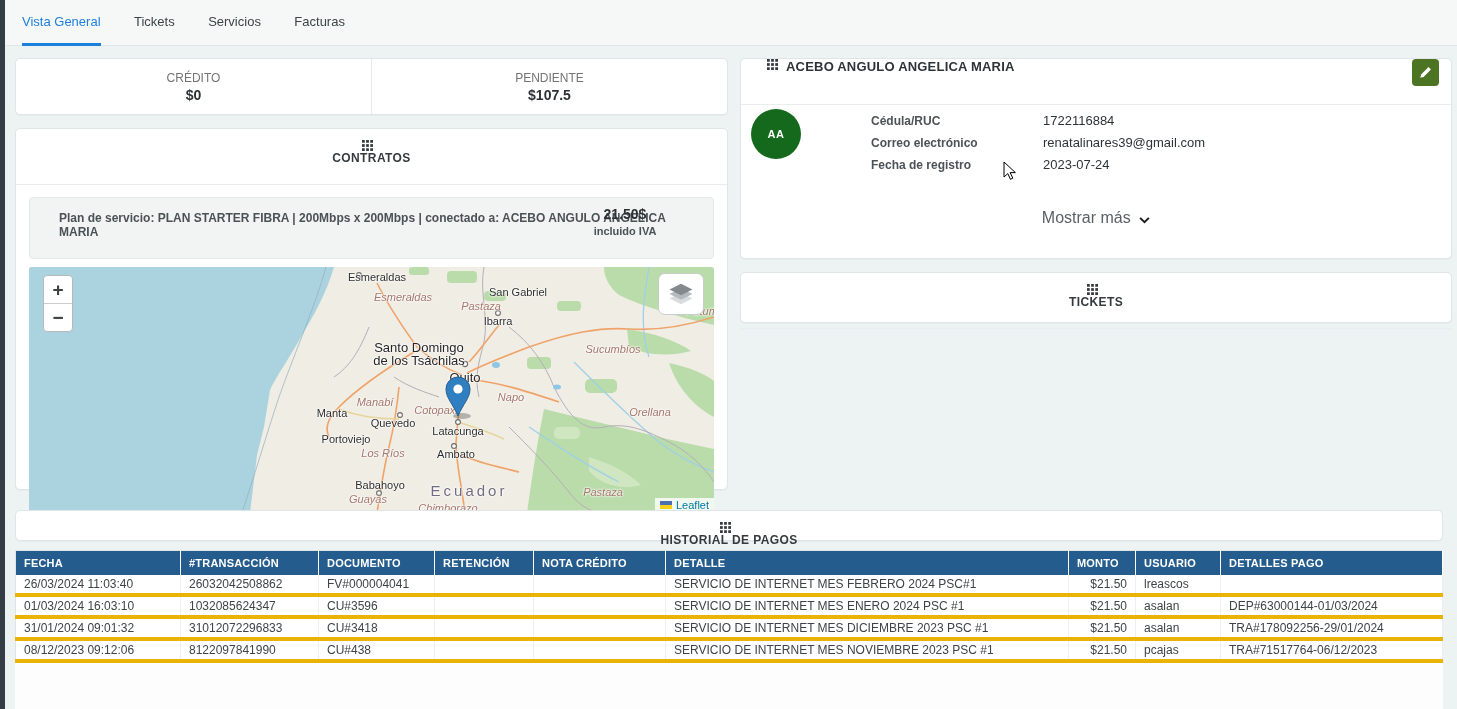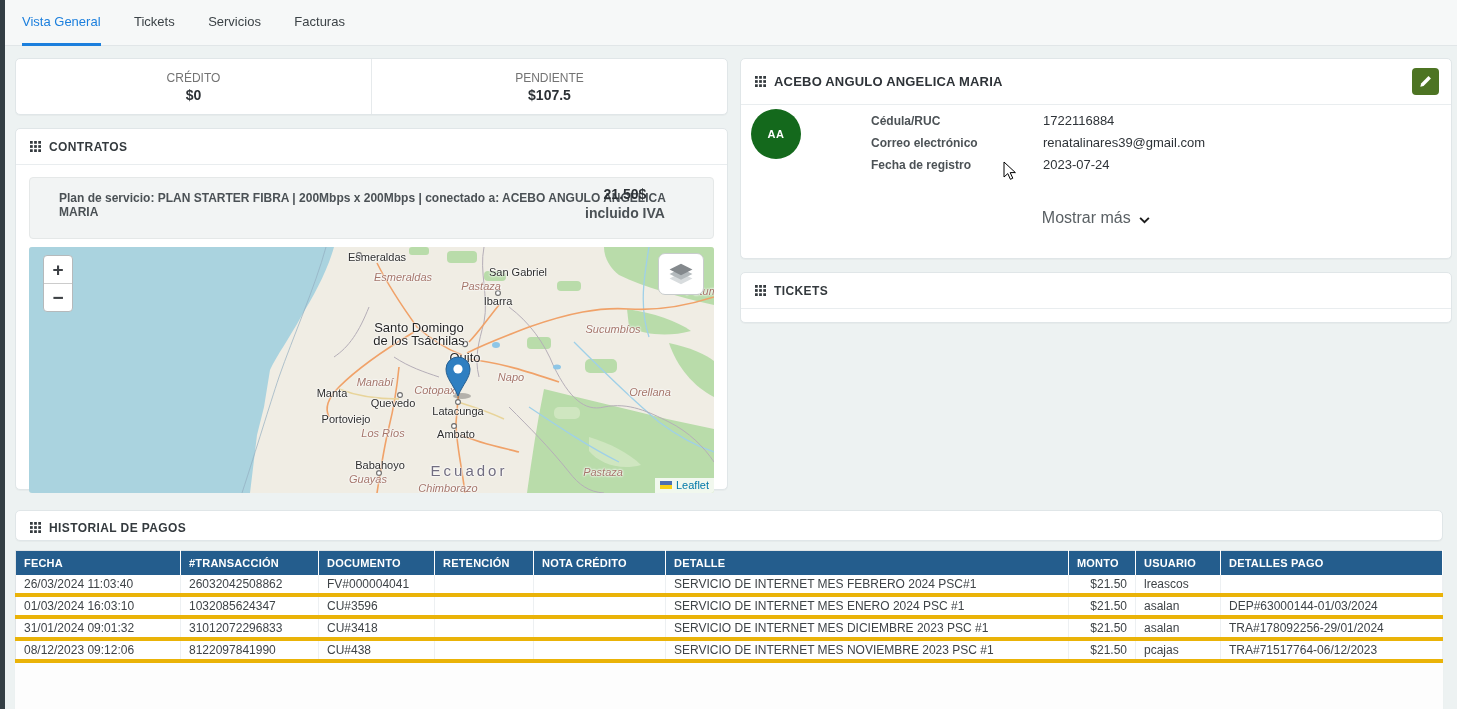--- a/index.html
+++ b/index.html
@@ -8,64 +8,64 @@
   
   .left-strip{position:absolute;left:0;top:0;width:5px;height:709px;background:#333e44;}
   .left-notch{position:absolute;left:0;top:0;width:12px;height:46px;background:#333e44;}
   .tr-btn{position:absolute;top:-5px;right:-12px;width:46px;height:14px;background:#2b66ad;border-radius:4px;}
   
   .tabbar{position:absolute;left:5px;right:0;top:0;height:46px;background:#f6f8f8;border-bottom:1px solid #e1e6e8;padding-left:17px;box-sizing:border-box;}
   .tab{display:inline-block;margin-right:29px;line-height:43px;font-size:13px;color:#3c4347;cursor:pointer;border-bottom:3px solid transparent;}
   .tab.active{color:#1b7fdd;border-bottom:3px solid #1b7fdd;}
   
   .card{position:absolute;background:#fff;border:1px solid #e0e6e8;border-radius:5px;box-sizing:border-box;box-shadow:0 1px 1px rgba(0,0,0,.03);}
-  .panel-head{display:flex;align-items:center;height:33px;padding:1px 14px;border-bottom:1px solid #e9edef;
-              font-size:12px;font-weight:bold;color:#343a3e;letter-spacing:.4px;}
+  .panel-head{display:flex;align-items:center;height:33px;padding:11px 14px;border-bottom:1px solid #e9edef;
+              font-size:12px;font-weight:bold;color:#343a3e;letter-spacing:.4px;flex-direction:column;}
   .grid-icon{width:11px;height:11px;margin-right:8px;flex:0 0 auto;color:#343a3e;}
   
   .summary{left:15px;top:58px;width:713px;height:57px;display:flex;}
   .summary .half{flex:1;display:flex;flex-direction:column;align-items:center;justify-content:center;}
   .summary .half + .half{border-left:1px solid #e6eaec;}
   .sum-label{font-size:12px;color:#737373;margin-bottom:2px;}
   .sum-value{font-size:14px;font-weight:bold;color:#2c3135;}
   
   .contracts{left:15px;top:128px;width:713px;height:362px;}
   .contracts-body{padding:12px 13px 0 13px;}
   .plan-item{position:relative;background:#f2f4f4;border:1px solid #e5e8e8;border-radius:4px;height:62px;padding:9px 12px;box-sizing:border-box;}
   .plan-row1{display:flex;align-items:center;font-size:13px;color:#32373b;}
   .plan-dot{width:11px;height:11px;border-radius:50%;background:#2c7a2e;margin-right:6px;flex:0 0 auto;}
   .plan-name{font-weight:bold;}
   .plan-sep{white-space:pre;}
   .badge{display:inline-block;margin-left:8px;background:#219240;color:#fff;font-size:11px;font-weight:bold;
          padding:2px 7px 3px;border-radius:3px;line-height:1;}
   .plan-desc{margin-top:4px;padding-left:17px;font-size:12px;font-weight:bold;color:#4b5155;}
   .plan-price{position:absolute;top:8px;right:40px;width:96px;text-align:center;}
   .plan-price .amount{font-size:14px;font-weight:bold;color:#2c3135;}
-  .plan-price .note{font-size:14px;font-weight:bold;color:#4b5155;margin-top:3px;}
+  .plan-price .note{font-size:11px;font-weight:bold;color:#4b5155;margin-top:3px;}
   
   .map{position:relative;margin-top:8px;width:685px;height:246px;border-radius:3px;overflow:hidden;background:#f0ede4;}
   .map svg.base{position:absolute;left:0;top:0;}
   .map-label{position:absolute;transform:translate(-50%,-50%);white-space:nowrap;
              text-shadow:0 0 2px #fff,0 0 2px #fff,0 0 3px #fff;pointer-events:none;}
   .ml-city{font-size:11px;color:#2e2e2e;}
   .ml-capital{font-size:13px;color:#262626;}
   .ml-prov{font-size:11px;font-style:italic;color:#a5766b;}
   .ml-country{font-size:15px;color:#716d80;letter-spacing:3px;}
   .zoom-ctl{position:absolute;left:14px;top:8px;width:28px;border:1px solid #b5b9bb;border-radius:4px;background:#fff;overflow:hidden;}
   .zoom-btn{width:28px;height:27px;line-height:27px;text-align:center;font-size:19px;font-weight:bold;color:#3d4145;cursor:pointer;}
   .zoom-btn + .zoom-btn{border-top:1px solid #ccc;}
   .layers-ctl{position:absolute;right:10px;top:6px;width:44px;height:40px;background:#fff;border:1px solid #c8cccd;border-radius:7px;
               display:flex;align-items:center;justify-content:center;cursor:pointer;}
   .attribution{position:absolute;right:0;bottom:0;background:rgba(255,255,255,.8);padding:1px 5px 2px;font-size:11px;
                display:flex;align-items:center;}
   .flag{display:inline-block;width:12px;height:8px;margin-right:4px;background:linear-gradient(#4c6fb1 50%,#f7d117 50%);}
   .leaflet-link{color:#0078A8;}
   
   .customer{left:740px;top:58px;width:712px;height:201px;}
-  .customer-head{display:flex;align-items:center;height:45px;padding:0 12px 0 14px;border-bottom:1px solid #e9edef;
+  .customer-head{display:flex;height:45px;padding:0 12px 0 26px;border-bottom:1px solid #e9edef;
                  font-size:13px;font-weight:bold;color:#2e3338;letter-spacing:.2px;}
   .customer-head .spacer{flex:1;}
   .edit-btn{width:27px;height:27px;background:#4d7423;border-radius:4px;display:flex;align-items:center;justify-content:center;cursor:pointer;}
   .customer-body{position:relative;height:155px;}
   .avatar{position:absolute;left:10px;top:4px;width:50px;height:50px;border-radius:50%;background:#14691c;
           display:flex;align-items:center;justify-content:center;color:#fff;font-size:11px;font-weight:bold;letter-spacing:.5px;}
   .fields{padding:9px 0 0 130px;}
   .field-row{display:flex;margin-bottom:8px;line-height:14px;}
   .field-label{width:172px;font-size:12px;font-weight:bold;color:#4c5256;}
   .field-value{font-size:13px;color:#2e3338;}

